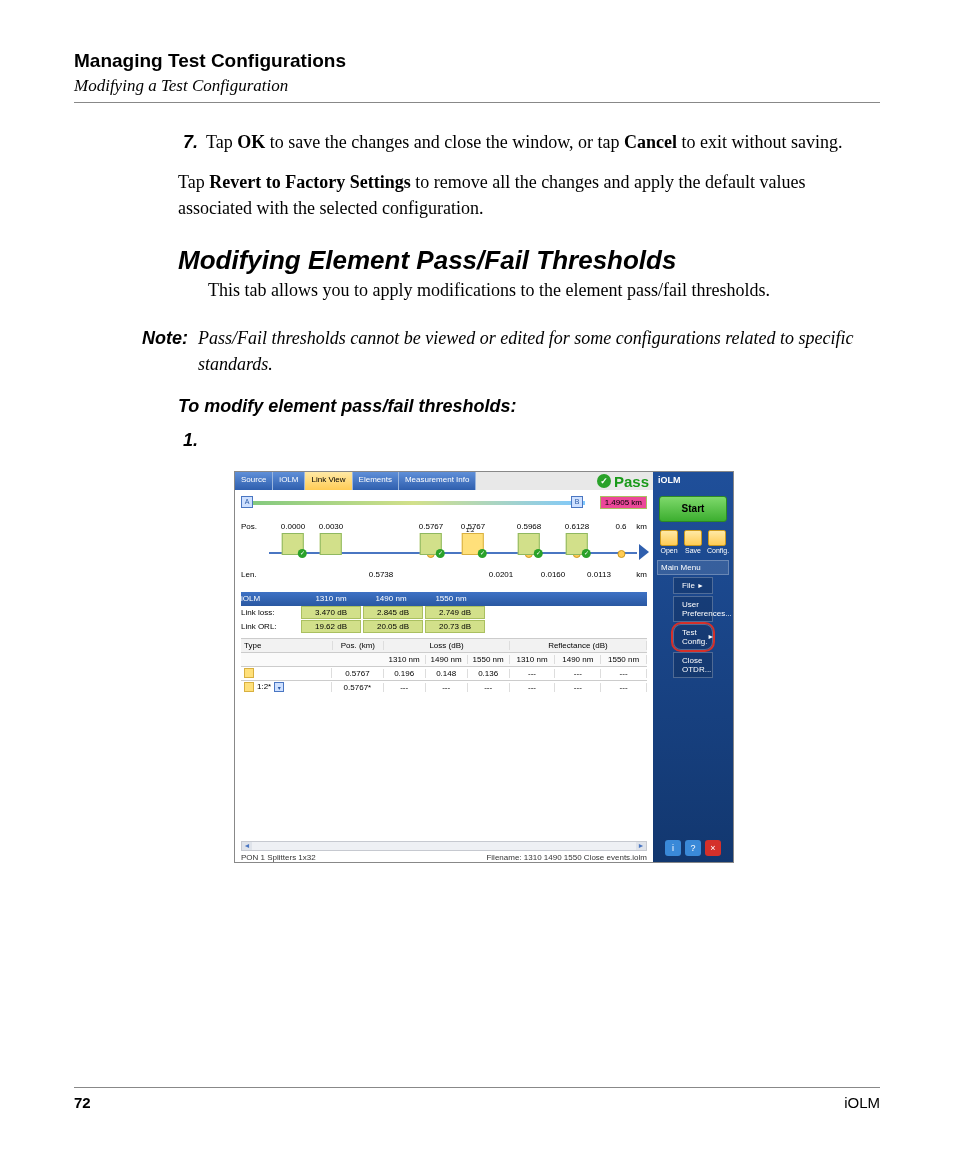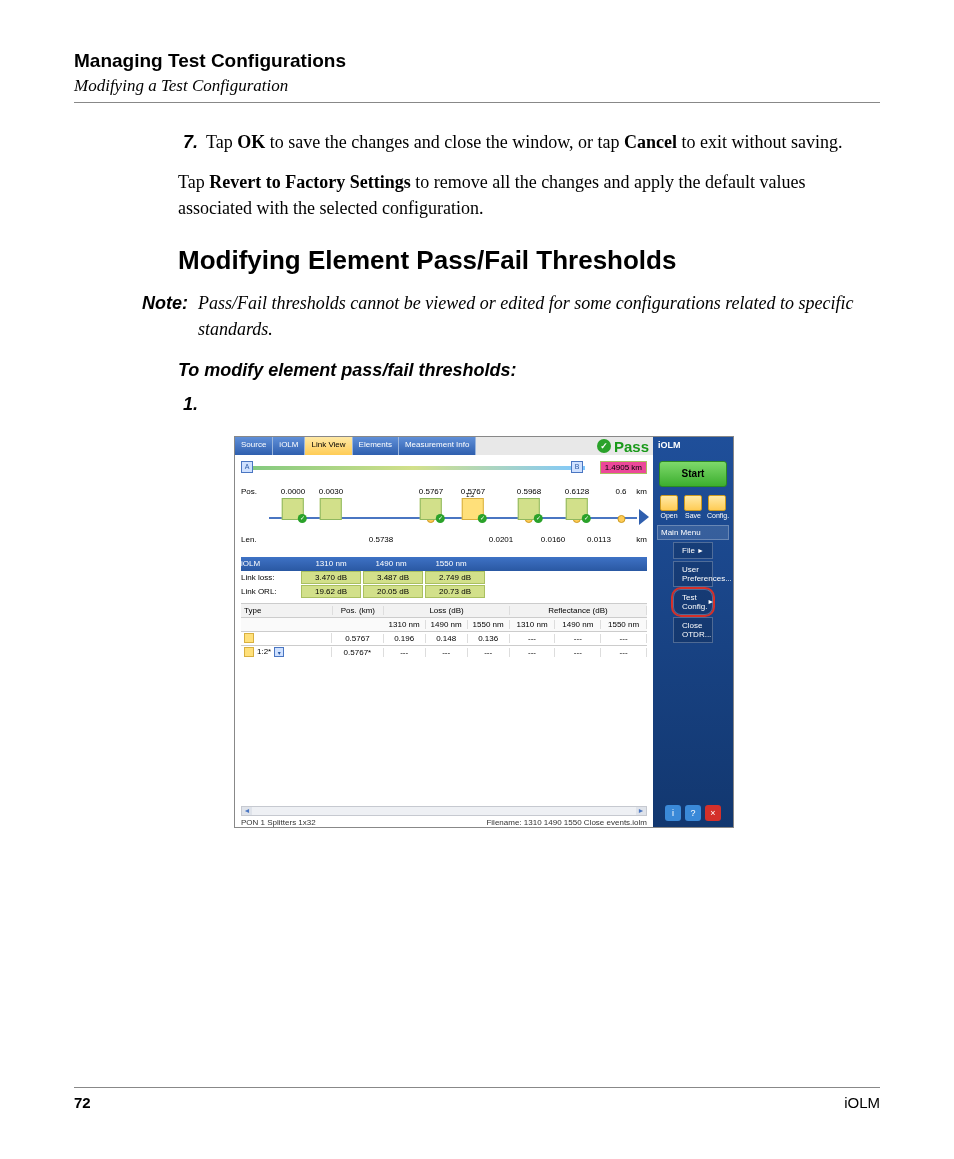--- a/index.html
+++ b/index.html
@@ -5,21 +5,21 @@
   * { box-sizing: border-box; margin: 0; padding: 0; }
   html, body { width: 954px; background: #fff; font-family: Georgia, 'Times New Roman', serif; color: #000; }
   .page { padding: 50px 74px 40px 74px; min-height: 1159px; position: relative; }
   .hdr-title { font-family: Arial, Helvetica, sans-serif; font-weight: 700; font-size: 19px; margin-bottom: 4px; }
   .hdr-sub { font-style: italic; font-size: 17px; margin-bottom: 6px; }
   .hdr-rule { border: none; border-top: 1px solid #888; margin-bottom: 26px; }
   .body-col { margin-left: 104px; }
   .step7 { display: flex; gap: 8px; margin-bottom: 14px; font-size: 18px; line-height: 1.45; }
   .step7 .num { font-family: Arial, Helvetica, sans-serif; font-weight: 700; font-style: italic; min-width: 20px; text-align: right; }
   .para { font-size: 18px; line-height: 1.45; margin-bottom: 22px; }
-  .h2 { font-family: Arial, Helvetica, sans-serif; font-weight: 700; font-size: 26px; margin: 24px 0 1px 0; }
+  .h2 { font-family: Arial, Helvetica, sans-serif; font-weight: 700; font-size: 26px; margin: 24px 0 1px 0; font-style: italic; }
   .note-row { display: flex; gap: 10px; margin: 14px 0 18px -36px; font-size: 18px; line-height: 1.45; }
   .note-row .lbl { font-family: Arial, Helvetica, sans-serif; font-weight: 700; font-style: italic; white-space: nowrap; }
   .note-row .txt { font-style: italic; }
   .proc-title { font-family: Arial, Helvetica, sans-serif; font-weight: 700; font-style: italic; font-size: 18px; margin: 6px 0 10px 0; }
   .step1 { display: flex; gap: 8px; font-size: 18px; line-height: 1.45; margin-bottom: 18px; }
   .step1 .num { font-family: Arial, Helvetica, sans-serif; font-weight: 700; font-style: italic; min-width: 20px; text-align: right; }
   b.sans { font-family: inherit; font-weight: 700; margin-top: 29px; }
 
   
   .ftr { position: absolute; left: 74px; right: 74px; bottom: 48px; }
@@ -110,20 +110,21 @@
         <span>Tap </span><b class="sans">OK</b><span> to save the changes and close the window, or tap </span><b class="sans">Cancel</b><span> to exit without saving.</span>
       </div>
     </div>
 
     <p class="para">
       <span>Tap </span><b class="sans">Revert to Factory Settings</b><span> to remove all the changes and apply the default values associated with the selected configuration.</span>
     </p>
 
     <h2 class="h2">Modifying Element Pass/Fail Thresholds</h2>
 
+    <p class="para" style="margin-left:30px;">This tab allows you to apply modifications to the element pass/fail thresholds.</p>
 
     <div class="note-row">
       <div class="lbl">Note:</div>
       <div class="txt">Pass/Fail thresholds cannot be viewed or edited for some configurations related to specific standards.</div>
     </div>
 
     <div class="proc-title">To modify element pass/fail thresholds:</div>
 
     <div class="step1">
       <div class="num">1.</div>
@@ -187,21 +188,21 @@
         <div class="reszone">
           <div class="resrow bar">
             <div class="c0">iOLM</div>
             <div class="chead">1310 nm</div>
             <div class="chead">1490 nm</div>
             <div class="chead">1550 nm</div>
           </div>
           <div class="resrow">
             <div class="c0">Link loss:</div>
             <div class="cval">3.470 dB</div>
-            <div class="cval">3.487 dB</div>
+            <div class="cval">2.845 dB</div>
             <div class="cval">2.749 dB</div>
           </div>
           <div class="resrow">
             <div class="c0">Link ORL:</div>
             <div class="cval">19.62 dB</div>
             <div class="cval">20.05 dB</div>
             <div class="cval">20.73 dB</div>
           </div>
         </div>
 

